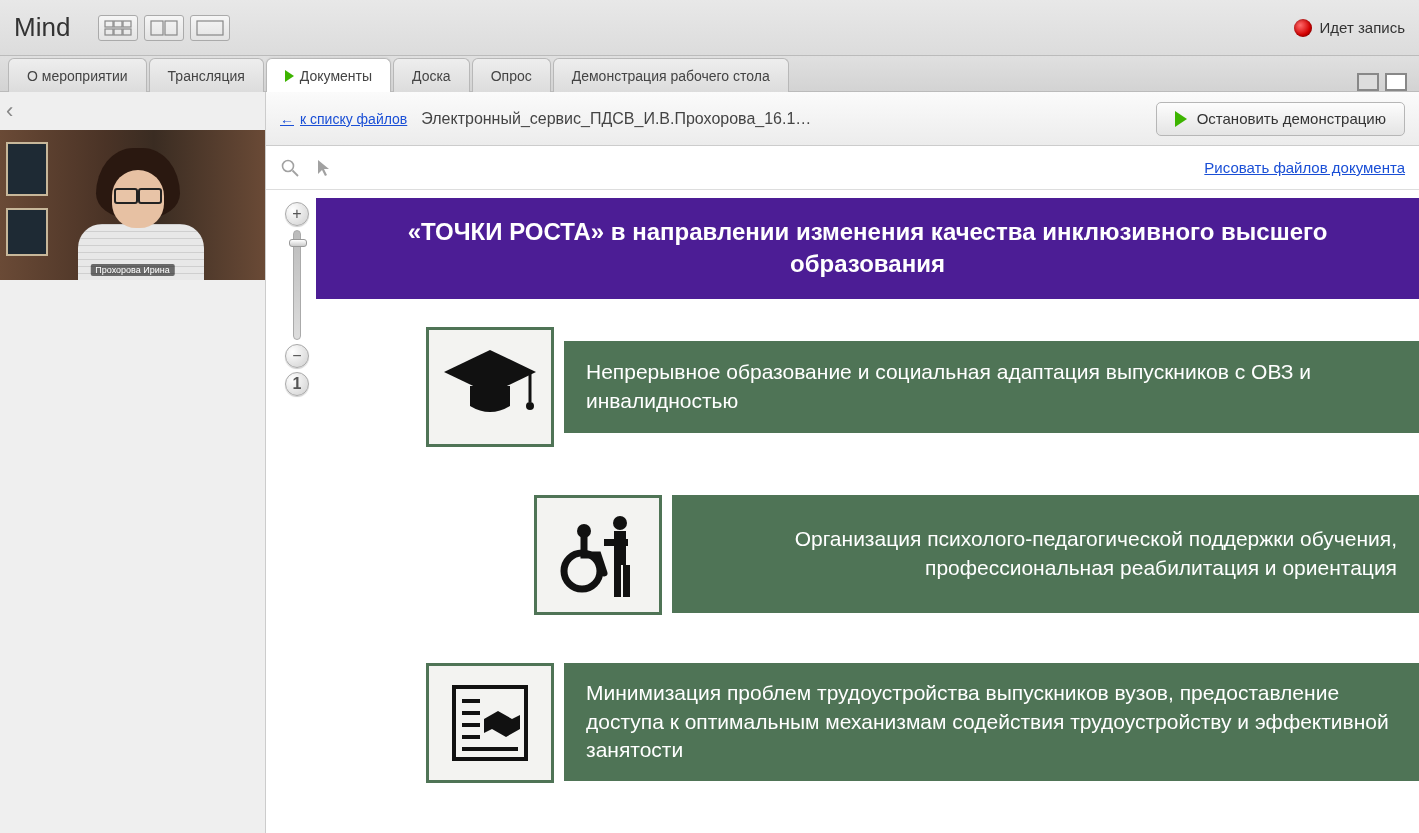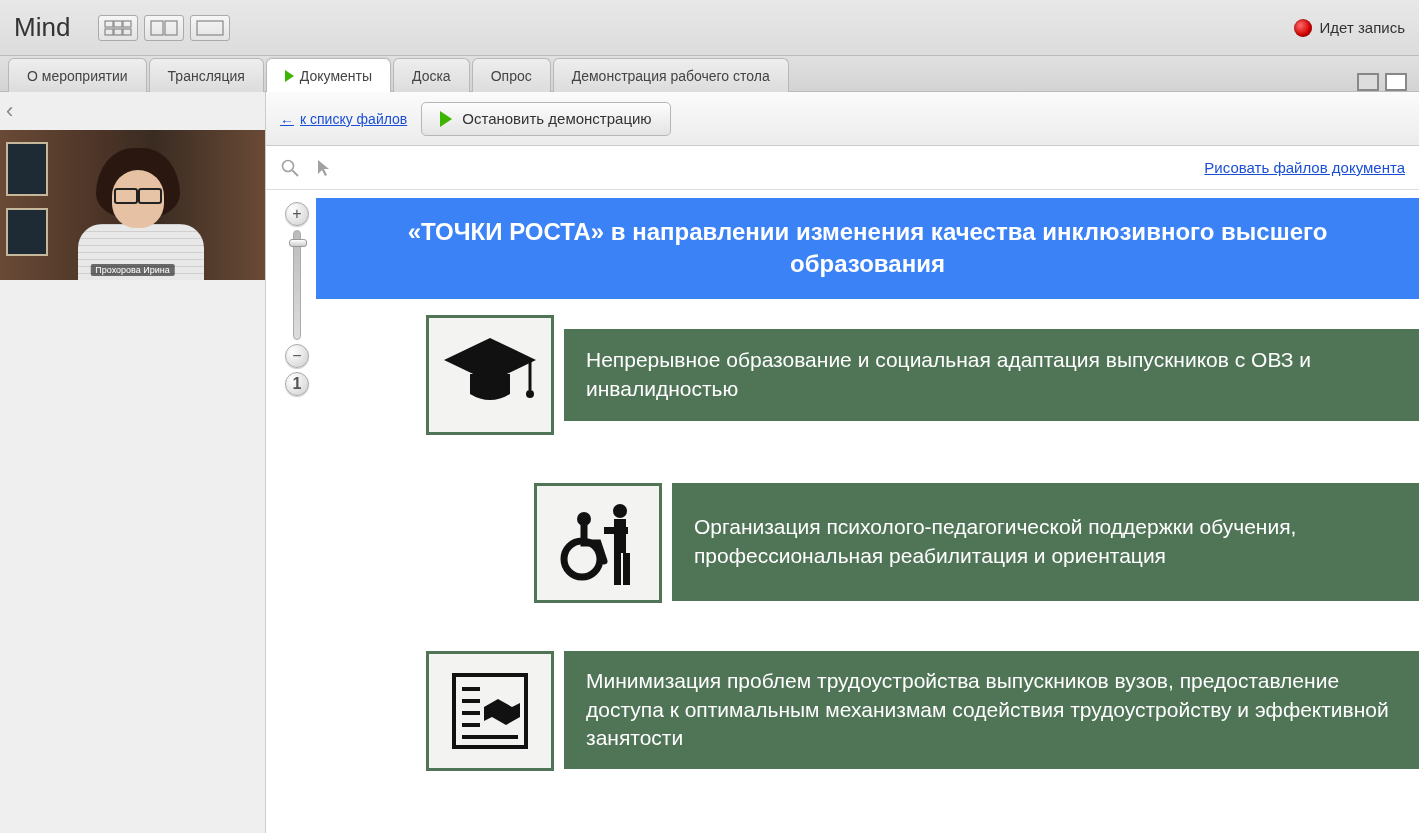--- a/index.html
+++ b/index.html
@@ -56,27 +56,27 @@
   .doc-canvas { flex:1; position:relative; overflow:hidden; background:#fff; }
 
   
   .zoom-ctrl { position:absolute; left:18px; top:12px; width:26px; display:flex; flex-direction:column; align-items:center; gap:4px; }
   .zoom-btn { width:24px; height:24px; border-radius:50%; background:radial-gradient(circle at 30% 30%, #fff, #cfcfcf); border:1px solid #aaa; display:flex; align-items:center; justify-content:center; color:#555; font-size:16px; cursor:pointer; box-shadow: 0 1px 1px rgba(0,0,0,.2);}
   .zoom-track { width:8px; height:110px; background:linear-gradient(#bbb,#ddd); border:1px solid #aaa; border-radius:4px; position:relative; }
   .zoom-handle { position:absolute; left:-5px; width:18px; height:8px; background:linear-gradient(#fff,#ccc); border:1px solid #999; border-radius:3px; top:8px; }
 
   
   .slide { position:absolute; left:50px; right:0; top:8px; bottom:0; }
-  .slide-title-bar { background:#3b82f6; color:#fff; padding: 18px 30px; text-align:center; font-size:24px; line-height:1.35; font-weight:bold;}
-  .rows { padding: 16px 0 0 110px; display:flex; flex-direction:column; gap:48px;}
+  .slide-title-bar { background:#4c1d95; color:#fff; padding: 18px 30px; text-align:center; font-size:24px; line-height:1.35; font-weight:bold;}
+  .rows { padding: 28px 0 0 110px; display:flex; flex-direction:column; gap:48px;}
   .row { display:flex; align-items:stretch; }
   .ico-box { width:128px; height:120px; border:3px solid #4f7456; background:#f3f3f1; display:flex; align-items:center; justify-content:center; flex-shrink:0;}
   .text-box { background:#4f7456; color:#fff; display:flex; align-items:center; padding: 14px 22px; font-size:21px; line-height:1.35; flex:1; margin-left:10px; }
   .row:nth-child(1) .text-box { height:92px; align-self:center;}
-  .row:nth-child(2) { margin-left:108px; }
+  .row:nth-child(2) { margin-left:108px;text-align:right; }
   .row:nth-child(2) .text-box { height:118px; }
   .row:nth-child(3) { margin-left:0px; }
   .row:nth-child(3) .ico-box { height:120px; }
   .row:nth-child(3) .text-box { height:118px; }
 </style>
 </head>
 <body>
 
 <div class="topbar">
   <div class="logo">Mind</div>
@@ -155,20 +155,21 @@
       <div class="name-tag">Прохорова Ирина</div>
     </div>
   </div>
 
   <div class="main">
     <div class="doc-header">
       <a class="back-link">
         <span class="arrow">←</span>
         <span>к списку файлов</span>
       </a>
+      <div class="doc-title">Электронный_сервис_ПДСВ_И.В.Прохорова_16.1…</div>
       <div class="stop-btn">
         <span class="play-ico"></span>
         <span>Остановить демонстрацию</span>
       </div>
     </div>
 
     <div class="doc-toolbar">
       <svg class="tool-ico" viewBox="0 0 20 20">
           <circle cx="8" cy="8" r="5.5" fill="none" stroke="#555" stroke-width="1.6"></circle>
           <line x1="12.5" y1="12.5" x2="18" y2="18" stroke="#555" stroke-width="1.8"></line>

